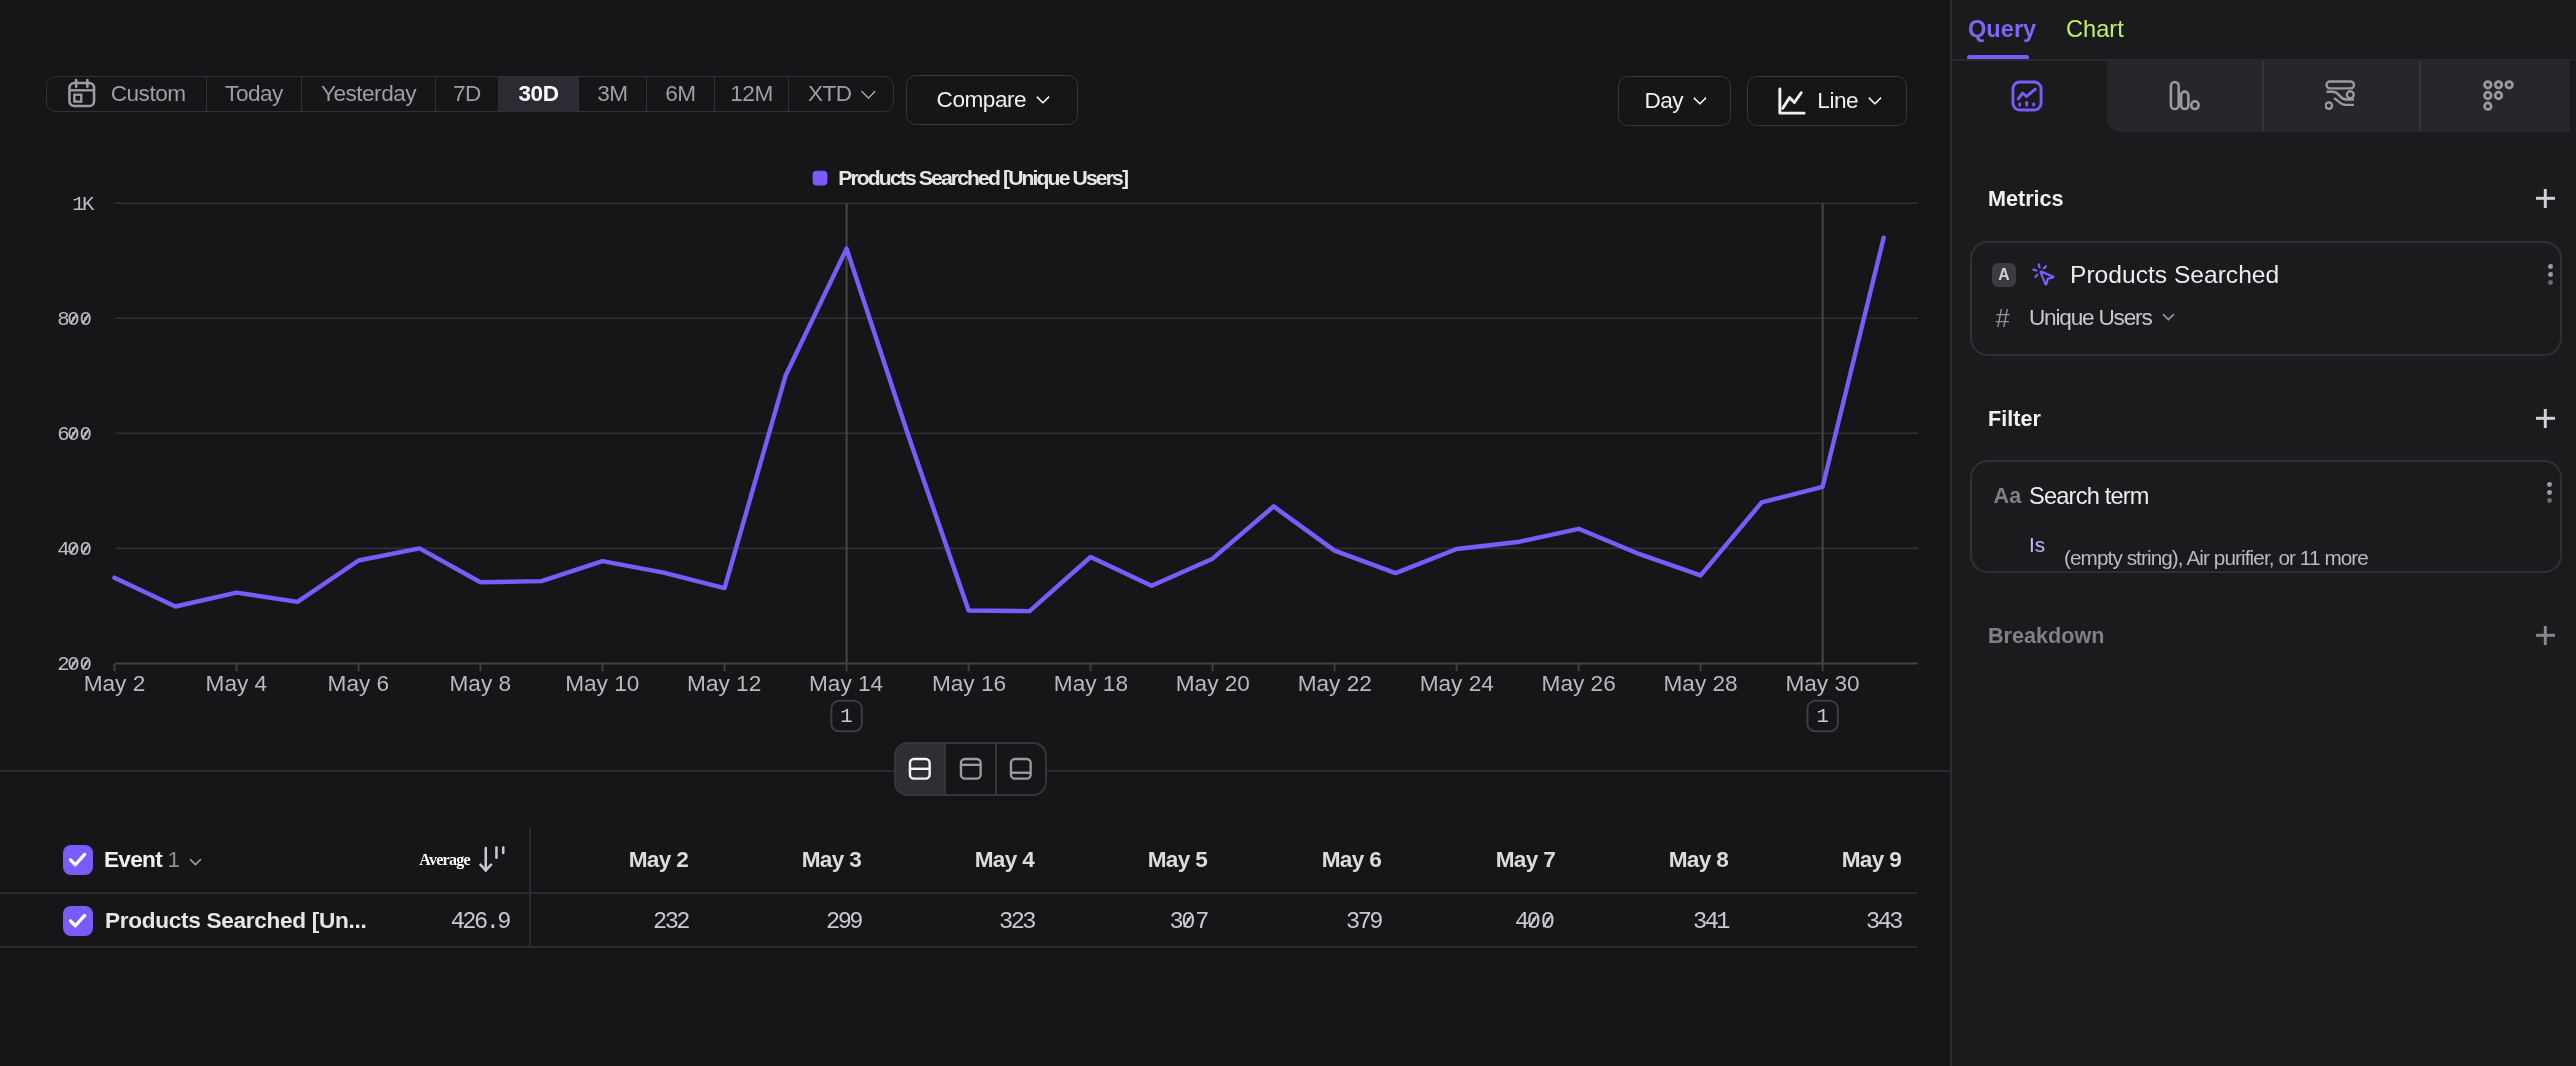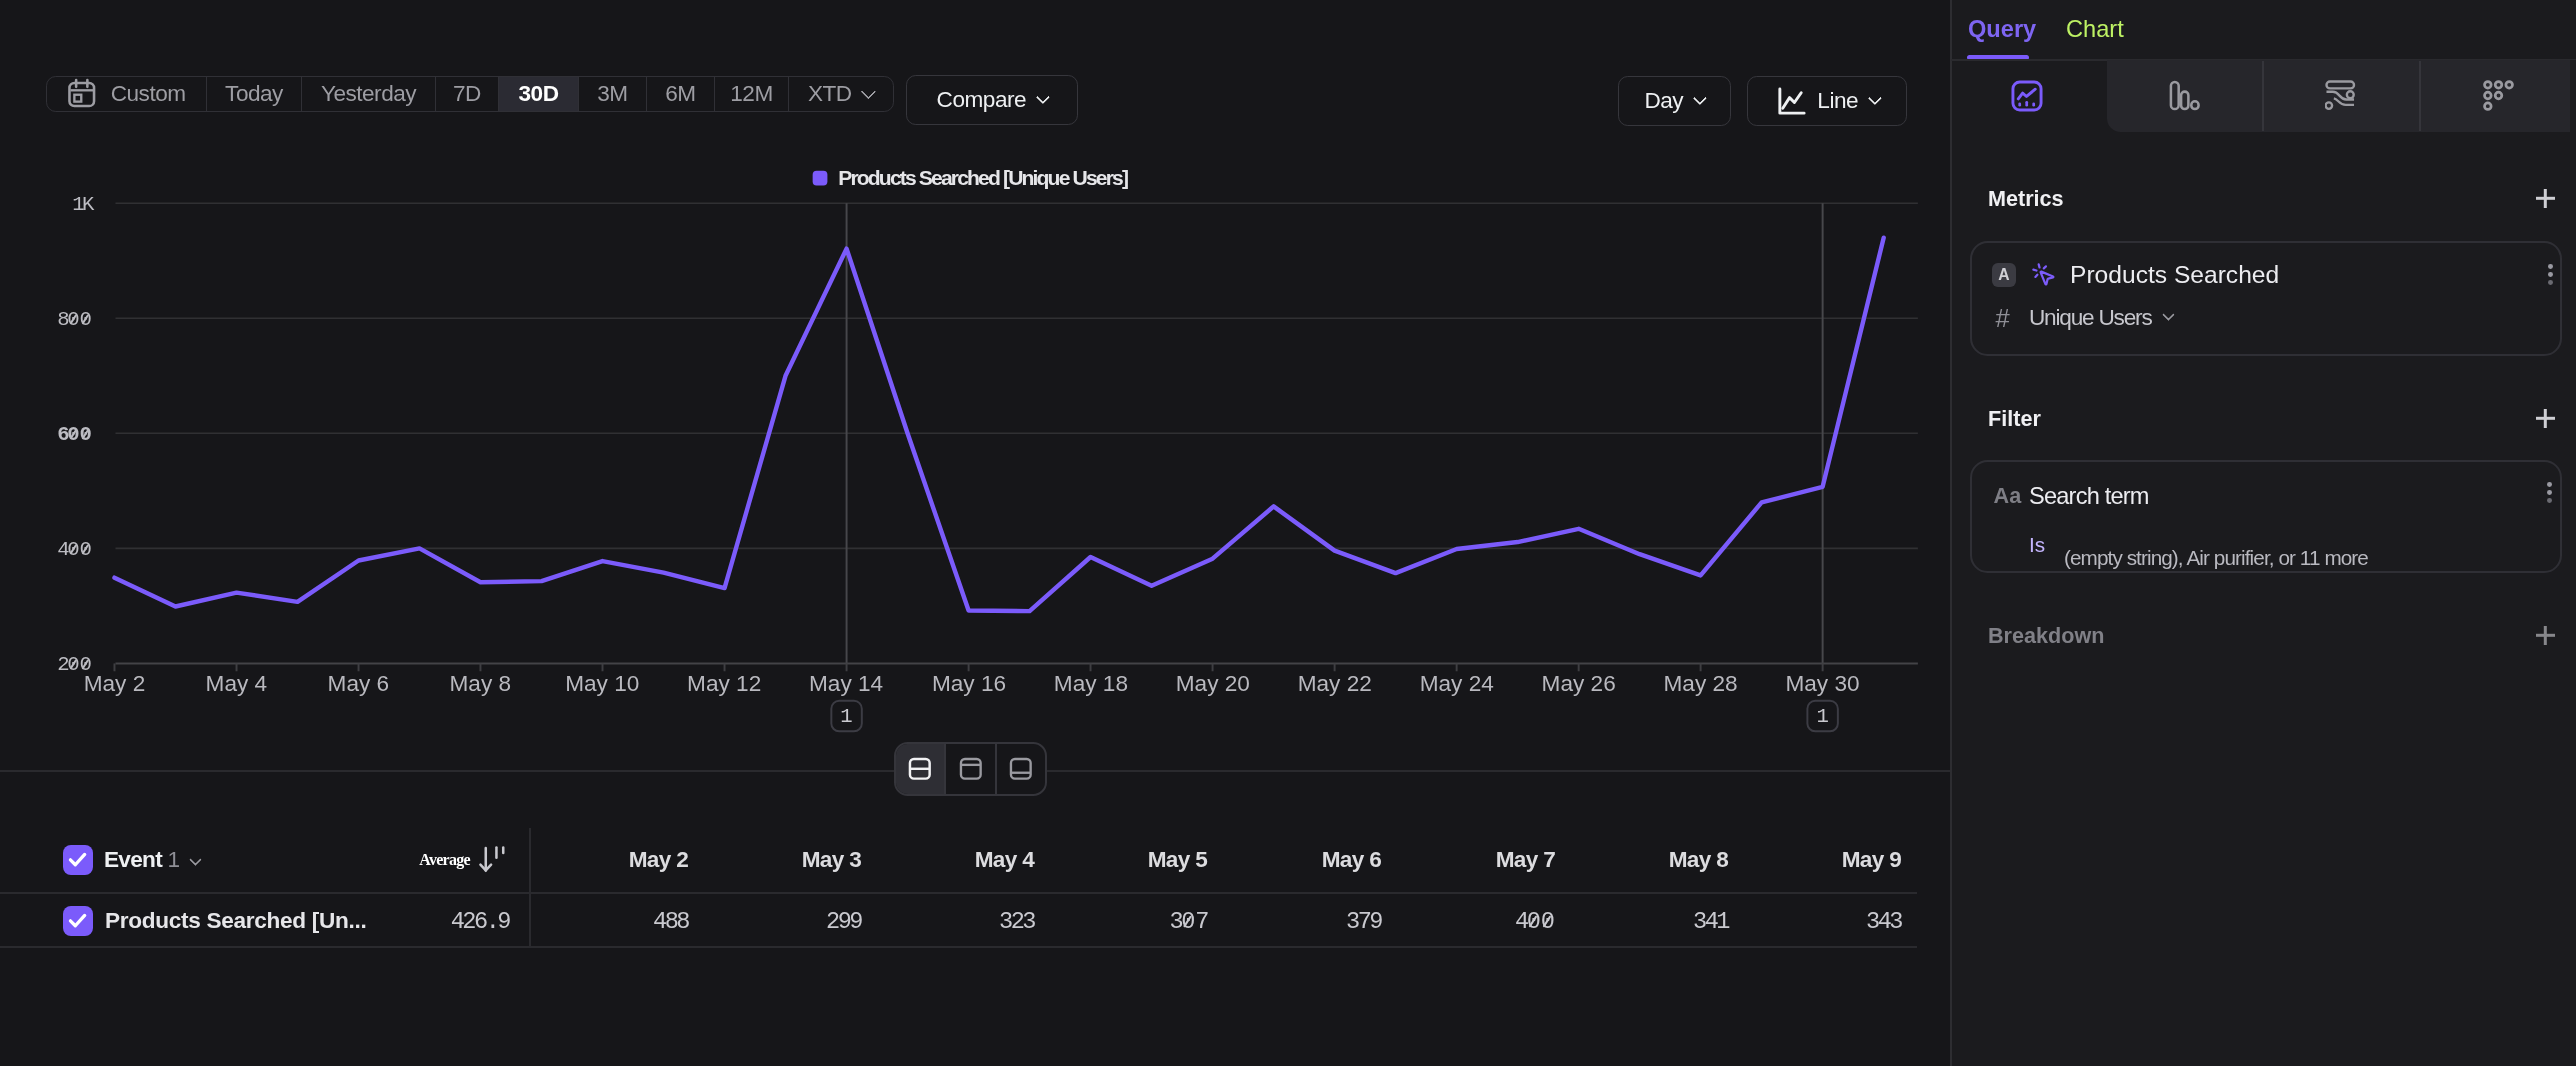--- a/index.html
+++ b/index.html
@@ -123,21 +123,21 @@
     <rect x="845" y="553" width="31" height="31" rx="8" fill="none" stroke="#3c3c44" stroke-width="2"></rect>
     <text x="860.5" y="575" font-size="21" font-family="Liberation Mono" fill="#c9c9cf" text-anchor="middle">1</text>
     <rect x="1837.6" y="553" width="31" height="31" rx="8" fill="none" stroke="#3c3c44" stroke-width="2"></rect>
     <text x="1853.1" y="575" font-size="21" font-family="Liberation Mono" fill="#c9c9cf" text-anchor="middle">1</text>
   </g>
 </svg>
 
 <div class="abs mono" style="left:0;top:0;color:#bcbcc2;font-size:20.7px;">
   <div class="cell rt" style="left:92px;top:204px;">1K</div>
   <div class="cell rt" style="left:92px;top:319px;">8<span class="z">0</span><span class="z">0</span></div>
-  <div class="cell rt" style="left:92px;top:434px;font-weight:bold;">6<span class="z">0</span><span class="z">0</span></div>
+  <div class="cell rt" style="left:92px;top:434px;">6<span class="z">0</span><span class="z">0</span></div>
   <div class="cell rt" style="left:92px;top:549px;">4<span class="z">0</span><span class="z">0</span></div>
   <div class="cell rt" style="left:92px;top:664px;">2<span class="z">0</span><span class="z">0</span></div>
 </div>
 
 <div class="hline" style="left:0;top:770px;width:1950px;"></div>
 <div class="abs" style="left:894px;top:742px;width:153px;height:54px;background:#161619;border:2px solid #35353b;border-radius:13.8px;display:flex;">
   <div style="flex:1;background:#2e2e34;border-radius:11.8px 0 0 11.8px;display:flex;align-items:center;justify-content:center;">
     <svg width="25.6" height="25.6" viewBox="0 0 26 26">
         <rect x="3" y="3" width="20" height="20" rx="4" fill="none" stroke="#f2f2f4" stroke-width="2.5"></rect>
         <line x1="3" y1="13" x2="23" y2="13" stroke="#f2f2f4" stroke-width="2.5"></line>
@@ -188,21 +188,21 @@
 </div>
 
 <div class="cb" style="left:63px;top:906px;">
     <svg width="21.6" height="19.7" viewBox="0 0 22 20">
       <path d="M3.5 10 L8.5 15 L18 4.5" fill="none" stroke="#fff" stroke-width="3.4" stroke-linecap="round" stroke-linejoin="round"></path>
     </svg>
   </div>
 <div class="cell" style="left:105px;top:921px;font-size:22.6px;letter-spacing:-0.3px;color:#e6e6e9;font-weight:bold;">Products Searched [Un...</div>
 <div class="abs mono" style="left:0;top:0;font-size:23.6px;color:#c9c9cf;">
   <div class="cell rt" style="left:509px;top:921px;">426.9</div>
-  <div class="cell rt" style="left:688px;top:921px;">488</div>
+  <div class="cell rt" style="left:688px;top:921px;">232</div>
   <div class="cell rt" style="left:861px;top:921px;">299</div>
   <div class="cell rt" style="left:1034px;top:921px;">323</div>
   <div class="cell rt" style="left:1207px;top:921px;">3<span class="z">0</span>7</div>
   <div class="cell rt" style="left:1381px;top:921px;">379</div>
   <div class="cell rt" style="left:1555px;top:921px;">4<span class="z">0</span><span class="z">0</span></div>
   <div class="cell rt" style="left:1728px;top:921px;">341</div>
   <div class="cell rt" style="left:1901px;top:921px;">343</div>
 </div>
 
 <div class="abs" style="left:1951px;top:0;width:625px;height:1067px;background:#1b1b1e;"></div>

